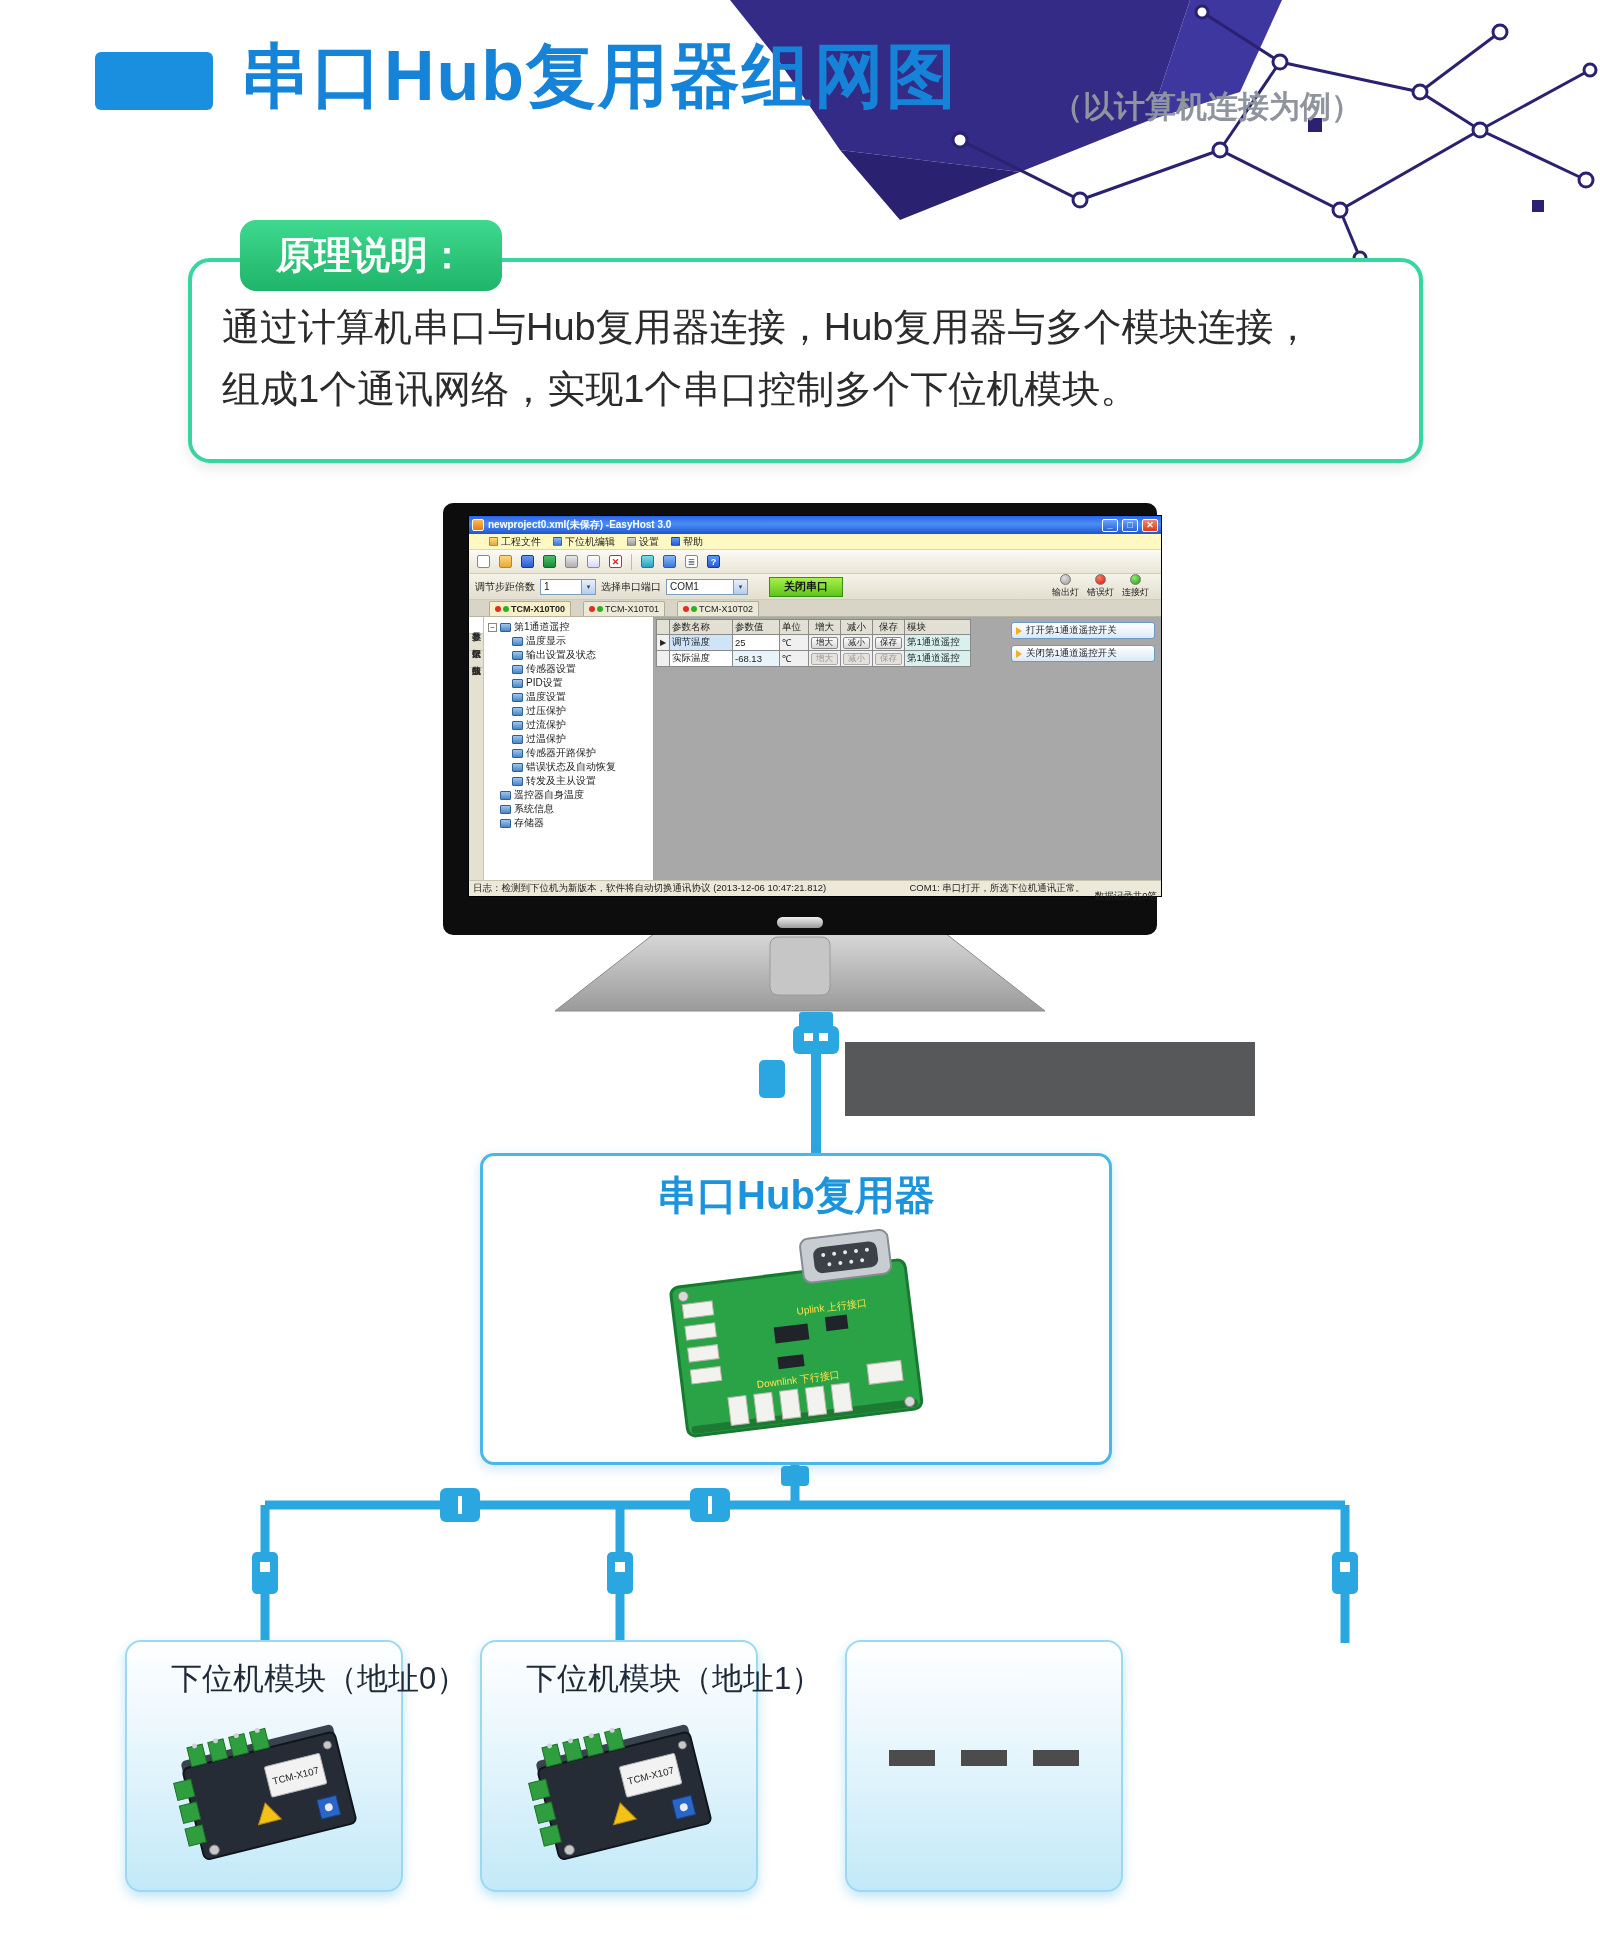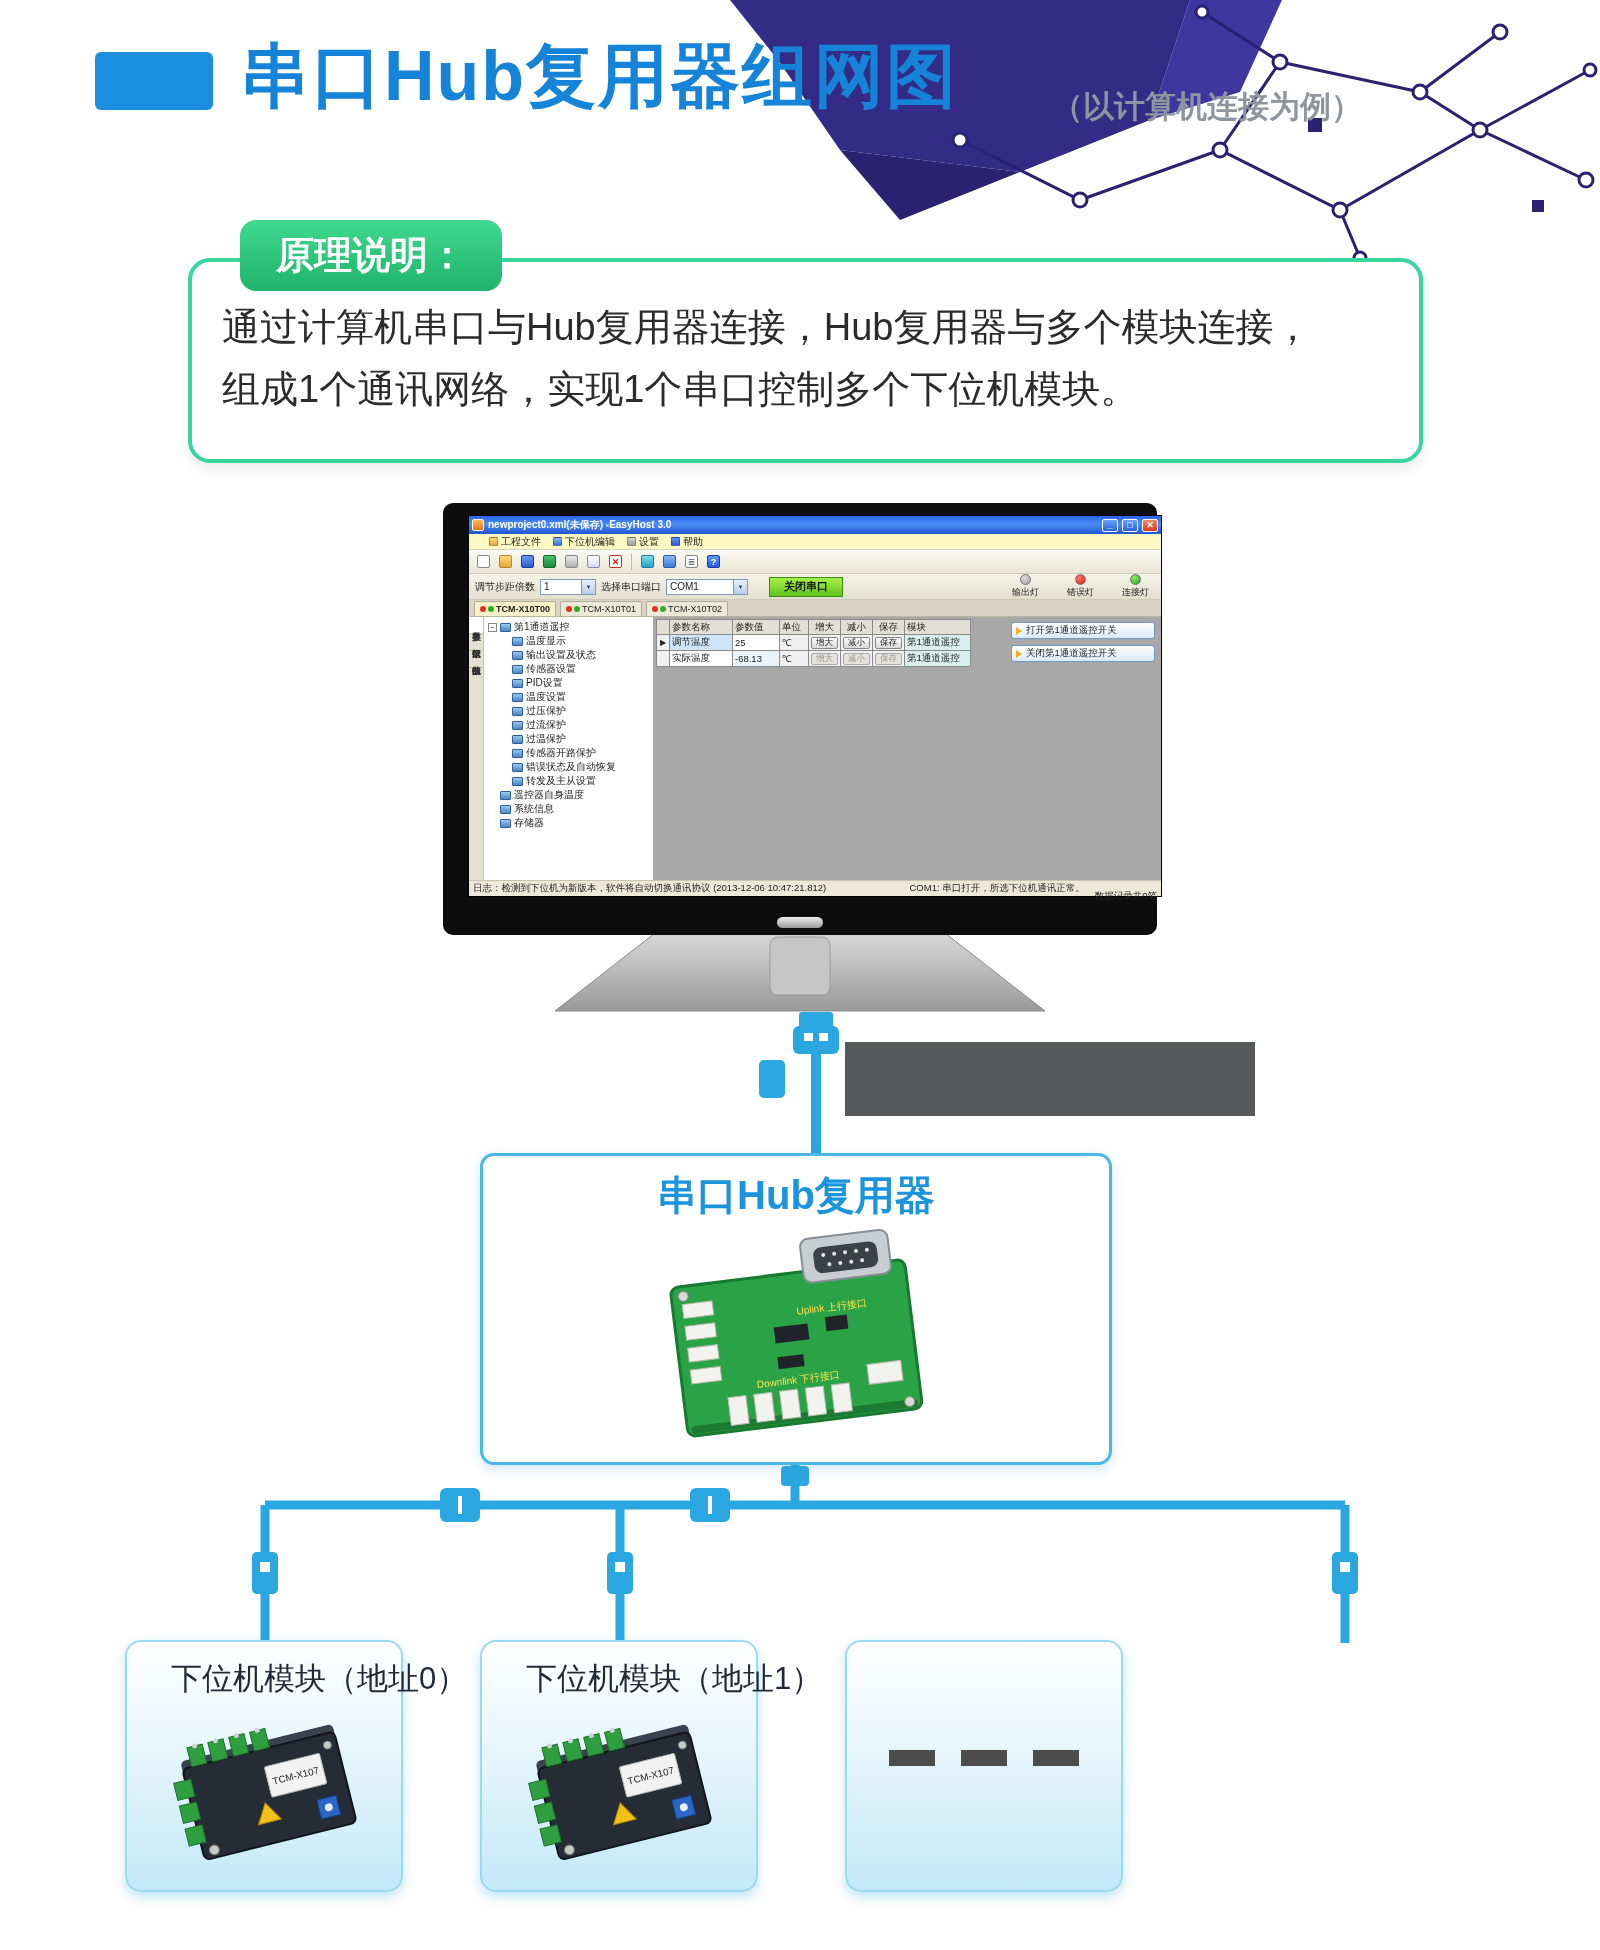--- a/index.html
+++ b/index.html
@@ -61,29 +61,29 @@
   .tsep { width:1px; height:16px; background:#c0bcaa; margin:0 3px; }
 
   .controls { height:26px; display:flex; align-items:center; gap:5px; padding:0 6px; background:linear-gradient(#f5f3e8,#e2dfcf); border-bottom:1px solid #cfcbb8; }
   .ctl-label { white-space:nowrap; }
   .select { height:16px; background:#fff; border:1px solid #7f9db9; display:flex; align-items:center; padding-left:3px; }
   .sel-step { width:56px; }
   .sel-port { width:82px; }
   .sel-arrow { margin-left:auto; width:14px; height:100%; background:linear-gradient(#e8f0fb,#b8cdea); border-left:1px solid #7f9db9; display:flex; align-items:center; justify-content:center; font-size:7px; color:#345; }
   .sel-arrow::before { content:"▾"; }
   .close-serial { margin-left:16px; width:74px; height:20px; background:linear-gradient(#a8f04a,#5ec41c); border:1px solid #3a8f10; font-size:11px; font-weight:bold; display:flex; align-items:center; justify-content:center; color:#111; }
-  .lights { margin-left:auto; display:flex; gap:28px; margin-right:6px; }
+  .lights { margin-left:auto; display:flex; gap:8px; margin-right:6px; }
   .light { display:flex; flex-direction:column; align-items:center; gap:1px; }
   .bulb { width:11px; height:11px; border-radius:50%; border:1px solid #777; }
   .bulb-out { background:radial-gradient(circle at 35% 30%, #e0e0e0, #9a9a9a); }
   .bulb-err { background:radial-gradient(circle at 35% 30%, #ff7a6a, #d81808); }
   .bulb-con { background:radial-gradient(circle at 35% 30%, #8af06a, #1f9e12); }
   .light-label { font-size:9px; }
 
-  .tabstrip { height:17px; background:#d8d5c6; display:flex; align-items:flex-end; gap:4px; padding-left:5px; border-bottom:1px solid #b8b4a2; }
+  .tabstrip { height:17px; background:#d8d5c6; display:flex; align-items:flex-end; gap:12px; padding-left:20px; border-bottom:1px solid #b8b4a2; }
   .tab { height:15px; display:flex; align-items:center; gap:2px; padding:0 5px; font-size:9px; background:#ece9d8; border:1px solid #b0ac98; border-bottom:none; border-radius:2px 2px 0 0; white-space:nowrap; }
   .tab.active { background:#f7f0c8; font-weight:bold; }
   .dot { width:6px; height:6px; border-radius:50%; flex:none; }
   .dot-r { background:#e03020; }
   .dot-g { background:#30b020; }
 
   .main { flex:1; display:flex; min-height:0; }
   .vtabs { width:15px; background:#e4e1d0; border-right:1px solid #c8c4b0; display:flex; flex-direction:column; }
   .vtab { writing-mode:vertical-rl; font-size:9px; padding:8px 0; border-bottom:1px solid #c8c4b0; display:flex; align-items:center; justify-content:center; }
   .vtab.active { background:#fff; }

